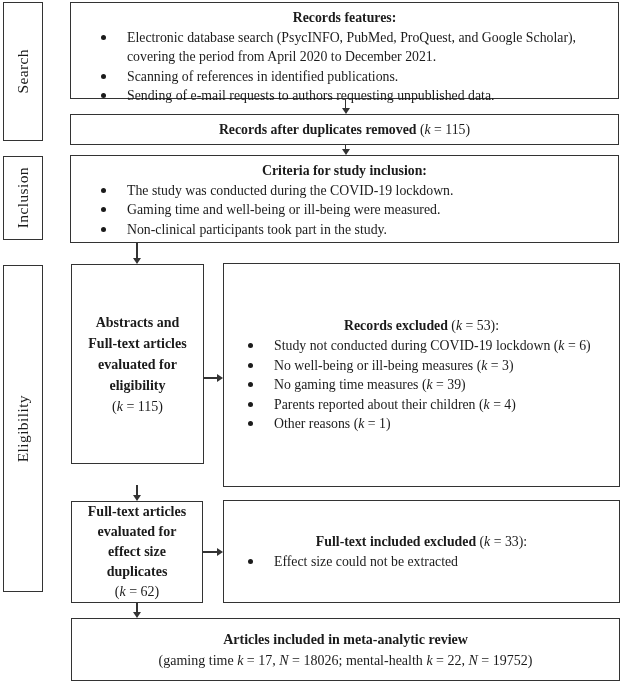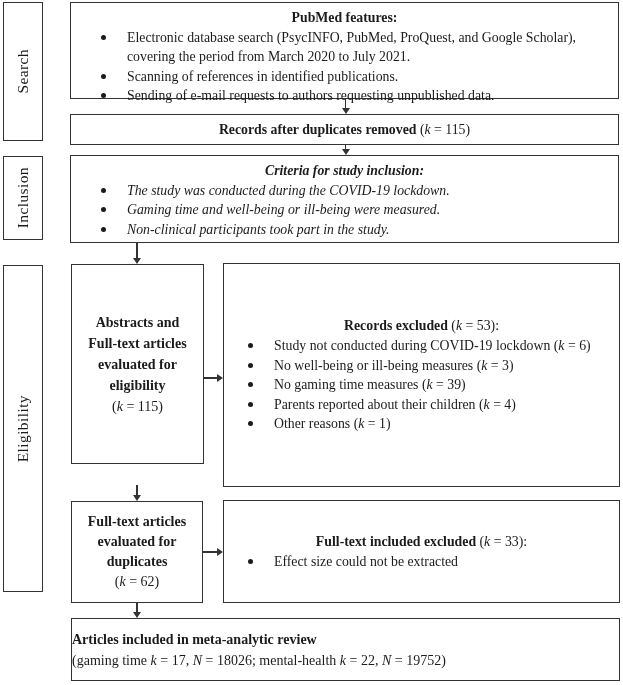--- a/index.html
+++ b/index.html
@@ -72,21 +72,21 @@
     font-size: 14px;
     line-height: 21px;
   }
   .count-line {
     text-align: center;
     font-weight: normal;
     font-size: 14px;
     line-height: 21px;
   }
   .final-line {
-    text-align: left;
+    text-align: center;
     font-size: 14px;
     line-height: 21px;
   }
   
   .arrow-v { position: absolute; width: 9px; }
   .arrow-v .line { width: 1.3px; margin: 0 auto; background: #333333; height: calc(100% - 6px); }
   .arrow-v .head {
     width: 0; height: 0; margin: 0 auto;
     border-left: 4.5px solid transparent;
     border-right: 4.5px solid transparent;
@@ -111,23 +111,23 @@
     <span class="stage-text">Search</span>
   </div>
   <div class="box stage" style="left:3px; top:156px; width:40px; height:84px;">
     <span class="stage-text">Inclusion</span>
   </div>
   <div class="box stage" style="left:3px; top:265px; width:40px; height:327px;">
     <span class="stage-text">Eligibility</span>
   </div>
 
   <div class="box pad-top" style="left:70px; top:2px; width:549px; height:97px;">
-    <div class="btitle">PubMed features:</div>
-    <ul class="blist">
-      <li>Electronic database search (PsycINFO, PubMed, ProQuest, and Google Scholar), covering the period from March 2020 to July 2021.</li>
+    <div class="btitle">Records features:</div>
+    <ul class="blist">
+      <li>Electronic database search (PsycINFO, PubMed, ProQuest, and Google Scholar), covering the period from April 2020 to December 2021.</li>
       <li>Scanning of references in identified publications.</li>
       <li>Sending of e-mail requests to authors requesting unpublished data.</li>
     </ul>
   </div>
 
   <div class="arrow-v" style="left:341px; top:99px; height:15px;">
     <div class="line"></div>
     <div class="head"></div>
   </div>
 
@@ -135,21 +135,21 @@
     <div class="btitle">
       <span>Records after duplicates removed</span><span class="count"> (<i>k</i> = 115)</span>
     </div>
   </div>
 
   <div class="arrow-v" style="left:341px; top:145px; height:10px;">
     <div class="line"></div>
     <div class="head"></div>
   </div>
 
-  <div class="box pad-top" style="left:70px; top:155px; width:549px; height:88px;font-style:italic;">
+  <div class="box pad-top" style="left:70px; top:155px; width:549px; height:88px;">
     <div class="btitle">Criteria for study inclusion:</div>
     <ul class="blist">
       <li>The study was conducted during the COVID-19 lockdown.</li>
       <li>Gaming time and well-being or ill-being were measured.</li>
       <li>Non-clinical participants took part in the study.</li>
     </ul>
   </div>
 
   <div class="arrow-v" style="left:132.5px; top:243px; height:21px;">
     <div class="line"></div>
@@ -183,20 +183,21 @@
   </div>
 
   <div class="arrow-v" style="left:132.5px; top:485px; height:16px;">
     <div class="line"></div>
     <div class="head"></div>
   </div>
 
   <div class="box center-col" style="left:71px; top:501px; width:132px; height:102px; padding:0 4px;">
     <div class="bold-lines" style="line-height:20px;">Full-text articles</div>
     <div class="bold-lines" style="line-height:20px;">evaluated for</div>
+    <div class="bold-lines" style="line-height:20px;">effect size</div>
     <div class="bold-lines" style="line-height:20px;">duplicates</div>
     <div class="count-line" style="line-height:20px;">(<i>k</i> = 62)</div>
   </div>
 
   <div class="arrow-h" style="left:203px; top:547.5px; width:20px;">
     <div class="line"></div>
     <div class="head"></div>
   </div>
 
   <div class="box center-col" style="left:223px; top:500px; width:397px; height:103px; padding:0 6px;">

